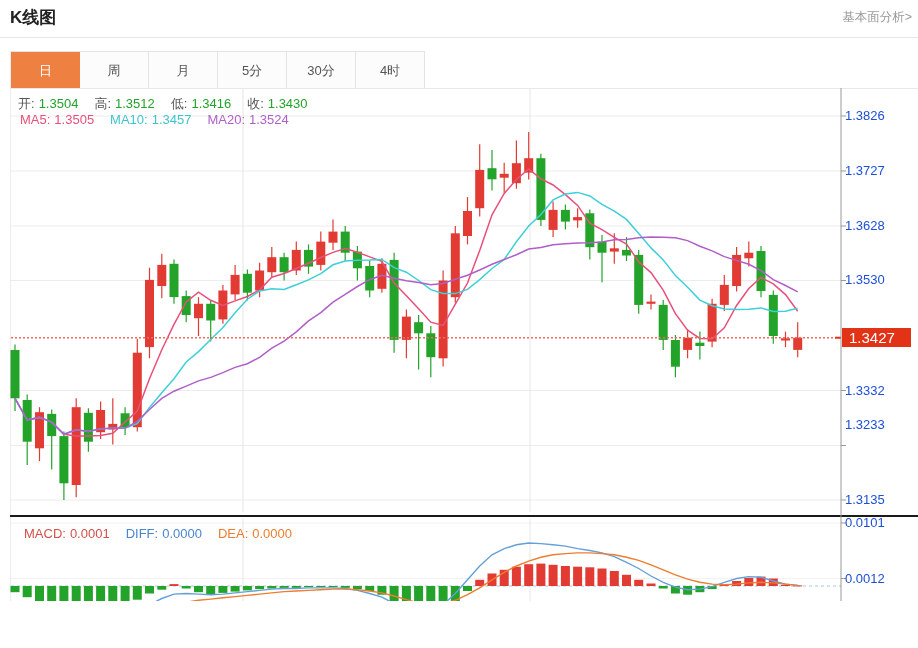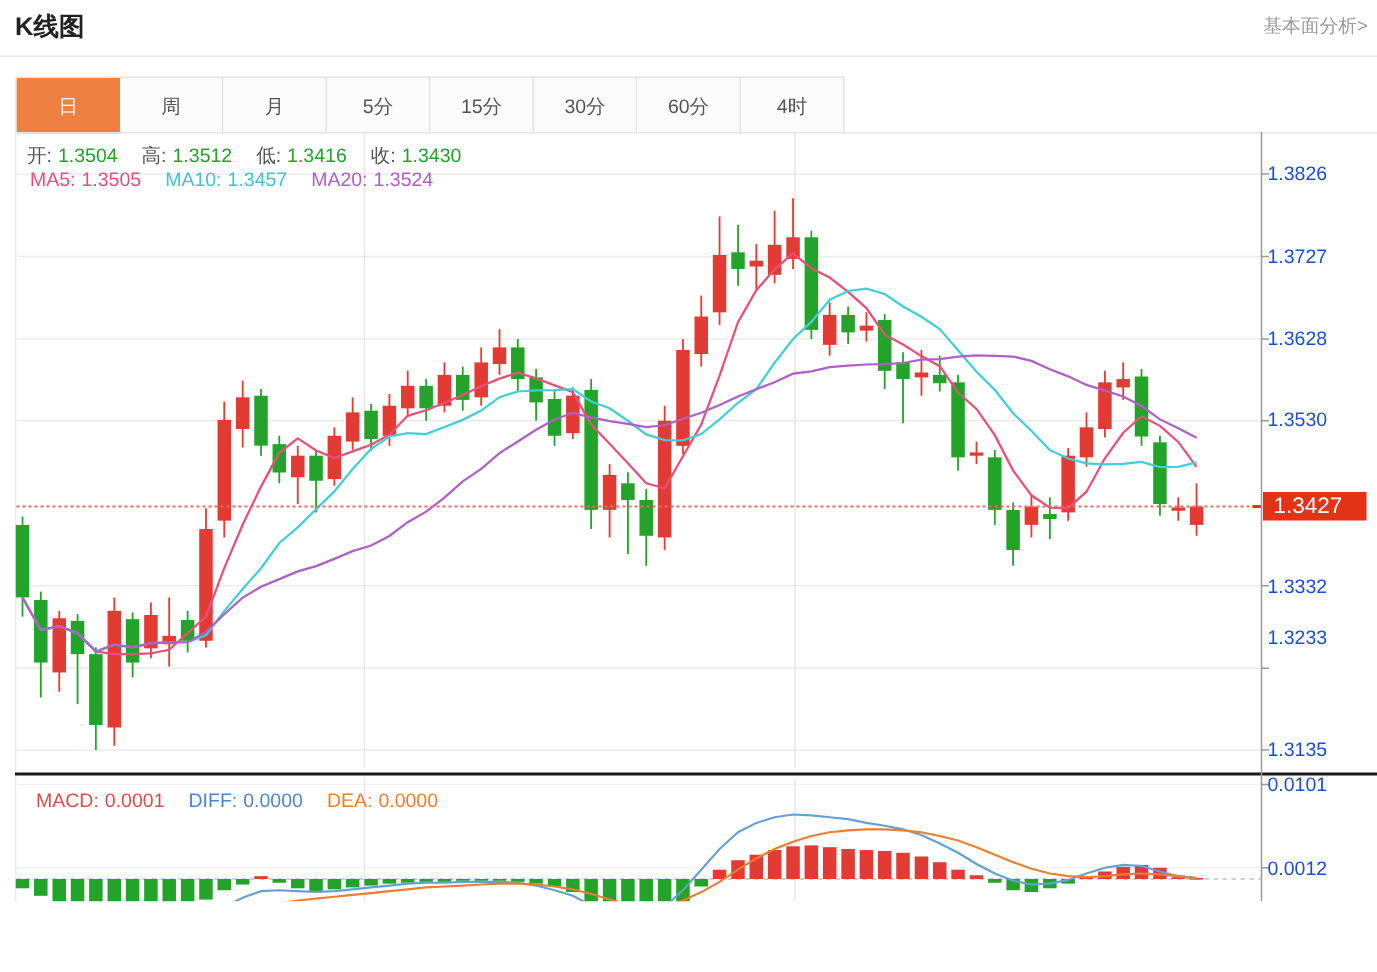--- a/index.html
+++ b/index.html
@@ -29,23 +29,21 @@
 <div id="app">
   <div class="page-title">K线图</div>
   <div class="fund-link">基本面分析&gt;</div>
   <div class="title-divider"></div>
 
   <div class="tab-row">
       <div class="tab active">日</div>
       <div class="tab">周</div>
       <div class="tab">月</div>
       <div class="tab">5分</div>
-      <div class="tab">15分</div>
       <div class="tab">30分</div>
-      <div class="tab">60分</div>
       <div class="tab">4时</div>
     </div>
   <div class="tabs-bottom"></div>
   <div class="left-border"></div>
 
   <svg id="chart-svg" width="918" height="648">
       <line x1="11" y1="116.0" x2="841" y2="116.0" stroke="#ececec" stroke-width="1"></line>
       <line x1="11" y1="171.0" x2="841" y2="171.0" stroke="#ececec" stroke-width="1"></line>
       <line x1="11" y1="226.0" x2="841" y2="226.0" stroke="#ececec" stroke-width="1"></line>
       <line x1="11" y1="280.5" x2="841" y2="280.5" stroke="#ececec" stroke-width="1"></line>

